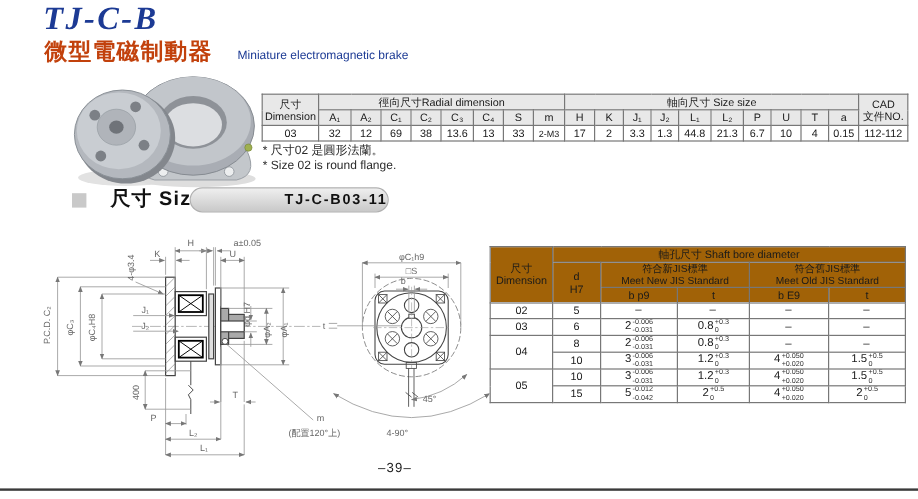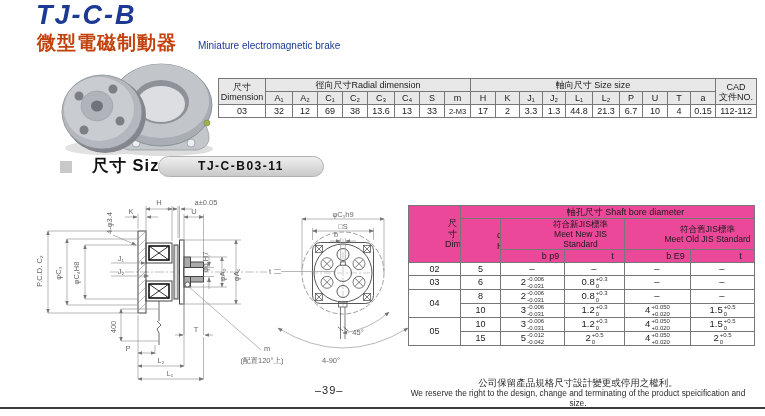--- a/index.html
+++ b/index.html
@@ -5,21 +5,21 @@
   * { box-sizing: border-box; }
   body { margin:0; background:#fff; }
   .page {
     position:relative; width:765px; height:416px; background:#ffffff;
     font-family:"Liberation Sans", sans-serif; color:#1a1a1a; overflow:hidden;
   }
   
   .title {
     position:absolute; left:36px; top:0px;
     font-size:27px; font-weight:bold; font-style:italic;
-    color:#1c3a94; letter-spacing:2px;
+    color:#1c3a94; letter-spacing:2px;font-family:Liberation Serif, serif;
   }
   .subtitle { position:absolute; left:37px; top:30px; white-space:nowrap; }
   .subtitle .zh { font-size:19px; font-weight:bold; color:#c2410c; letter-spacing:1px; }
   .subtitle .en { font-size:10px; color:#1c3a94; margin-left:21px; }
 
   
   .photo { position:absolute; left:55px; top:60px; width:162px; height:98px; }
 
   
   table { border-collapse:collapse; table-layout:fixed; }
@@ -35,35 +35,35 @@
 
   
   .notes { position:absolute; left:219px; top:120px; font-size:10px; line-height:12.5px; color:#2a2a2a; }
 
   
   .size-bullet { position:absolute; left:60px; top:161px; width:12px; height:12px; background:#c9c9c9; }
   .size-title { position:absolute; left:92px; top:155px; font-size:16.5px; font-weight:bold; color:#111; letter-spacing:1px; }
   .model-pill {
     position:absolute; left:158px; top:156px; width:166px; height:21px;
     border-radius:11px; background:linear-gradient(180deg,#efefef,#c9c9c9);
-    border:1px solid #b0b0b0; text-align:center; line-height:19px;
+    border:1px solid #b0b0b0; text-align:right; line-height:19px;
     font-size:12px; font-weight:bold; letter-spacing:1.5px; color:#111;
   }
 
   
   .drawing { position:absolute; left:15px; top:183px; width:420px; height:233px; }
   .drawing text { font-family:"Liberation Sans", sans-serif; }
 
   
   .bore-table {
     position:absolute; left:408px; top:205px; width:346px;
     font-size:9px; line-height:10.5px; background:#fff;
   }
   .bore-table td { height:13px; }
-  .bore-table .hd { background:#ec4899;padding-left:36px; }
+  .bore-table .hd { background:#a16207; }
   .bore-table .jis { font-size:8.5px; line-height:10px; }
   .tol { display:inline-flex; align-items:center; justify-content:center; gap:1px; }
   .tol .tv { font-size:9.5px; }
   .stack { display:inline-flex; flex-direction:column; justify-content:center; font-size:6px; line-height:6.5px; text-align:left; color:#333; }
 
   
   .page-number { position:absolute; left:282px; top:384px; font-size:11px; color:#222; letter-spacing:1px;margin-left:33px; }
   .disclaimer { position:absolute; left:408px; top:377px; width:340px; text-align:center; color:#2a2a2a; }
   .disclaimer .zh { font-size:9.5px; line-height:11px; }
   .disclaimer .en { font-size:8.3px; line-height:10px; }
@@ -179,20 +179,24 @@
       <td>21.3</td>
       <td>6.7</td>
       <td>10</td>
       <td>4</td>
       <td>0.15</td>
       <td>112-112</td>
     </tr>
   </tbody>
     </table>
 
+  <div class="notes">
+    <div>* 尺寸02 是圓形法蘭。</div>
+    <div>* Size 02 is round flange.</div>
+  </div>
 
   <div class="size-bullet"></div>
   <div class="size-title">尺寸 Size</div>
   <div class="model-pill">TJ-C-B03-11</div>
 
   <div class="drawing">
     <svg width="420" height="233" viewBox="0 0 420 233">
       <defs>
         <marker id="ar" viewBox="0 0 10 10" refX="9" refY="5" markerWidth="7" markerHeight="7" orient="auto-start-reverse">
           <path d="M0,1 L10,5 L0,9 z" fill="#777"></path>
@@ -573,19 +577,15 @@
               <span class="stack">
                 <span>+0.5</span>
                 <span>0</span>
               </span>
             </span></td>
     </tr>
   </tbody>
     </table>
 
   <div class="page-number">–39–</div>
-  <div class="disclaimer">
-    <div class="zh">公司保留產品規格尺寸設計變更或停用之權利。</div>
-    <div class="en">We reserve the right to the design, change and terminating of the product speicification and size.</div>
-  </div>
   <div class="bottom-edge"></div>
 
 </div>
 
 </body></html>

